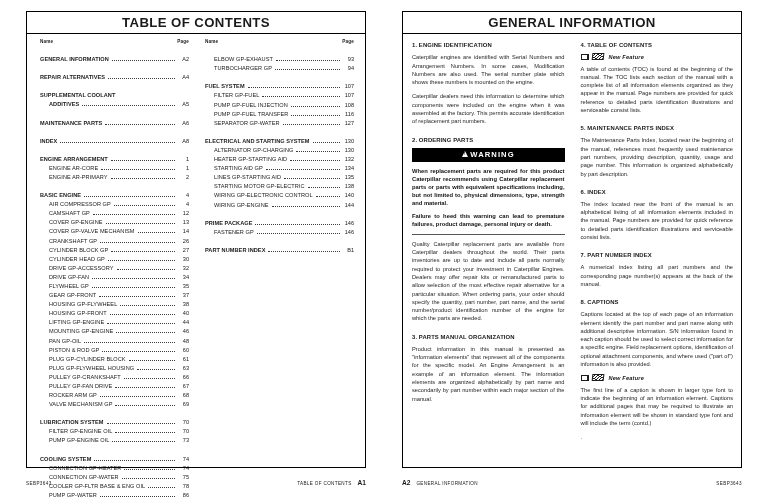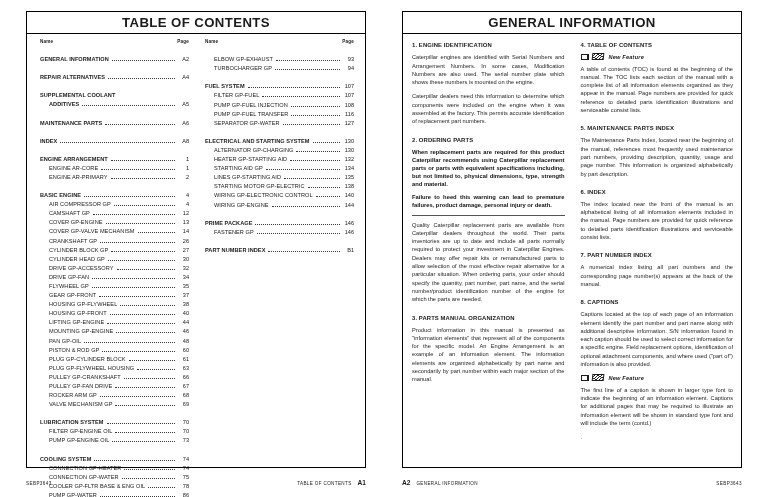--- a/index.html
+++ b/index.html
@@ -605,20 +605,23 @@
 
         <div class="info-col left">
 
           <div class="sec-head">1. ENGINE IDENTIFICATION</div>
           <p class="para">Caterpillar engines are identified with Serial Numbers and Arrangement Numbers. In some cases, Modification Numbers are also used. The serial number plate which shows these numbers is mounted on the engine.</p>
           <p class="para">Caterpillar dealers need this information to determine which components were included on the engine when it was assembled at the factory. This permits accurate identification of replacement part numbers.</p>
 
           <div class="sec-head spaced">2. ORDERING PARTS</div>
 
           <div class="warnbox">
+            <div class="warnbar">
+              <span class="warn-tri"></span><span>WARNING</span>
+            </div>
             <p class="warn-text">When replacement parts are required for this product Caterpillar recommends using Caterpillar replacement parts or parts with equivalent specifications including, but not limited to, physical dimensions, type, strength and material.</p>
             <p class="warn-text">Failure to heed this warning can lead to premature failures, product damage, personal injury or death.</p>
             <hr class="warn-rule">
           </div>
 
           <p class="para">Quality Caterpillar replacement parts are available from Caterpillar dealers throughout the world. Their parts inventories are up to date and include all parts normally required to protect your investment in Caterpillar Engines. Dealers may offer repair kits or remanufactured parts to allow selection of the most effective repair alternative for a particular situation. When ordering parts, your order should specify the quantity, part number, part name, and the serial number/product identification number of the engine for which the parts are needed.</p>
 
           <div class="sec-head spaced">3. PARTS MANUAL ORGANIZATION</div>
           <p class="para">Product information in this manual is presented as "information elements" that represent all of the components for the specific model. An Engine Arrangement is an example of an information element. The information elements are organized alphabetically by part name and secondarily by part number within each major section of the manual.</p>
         </div>

